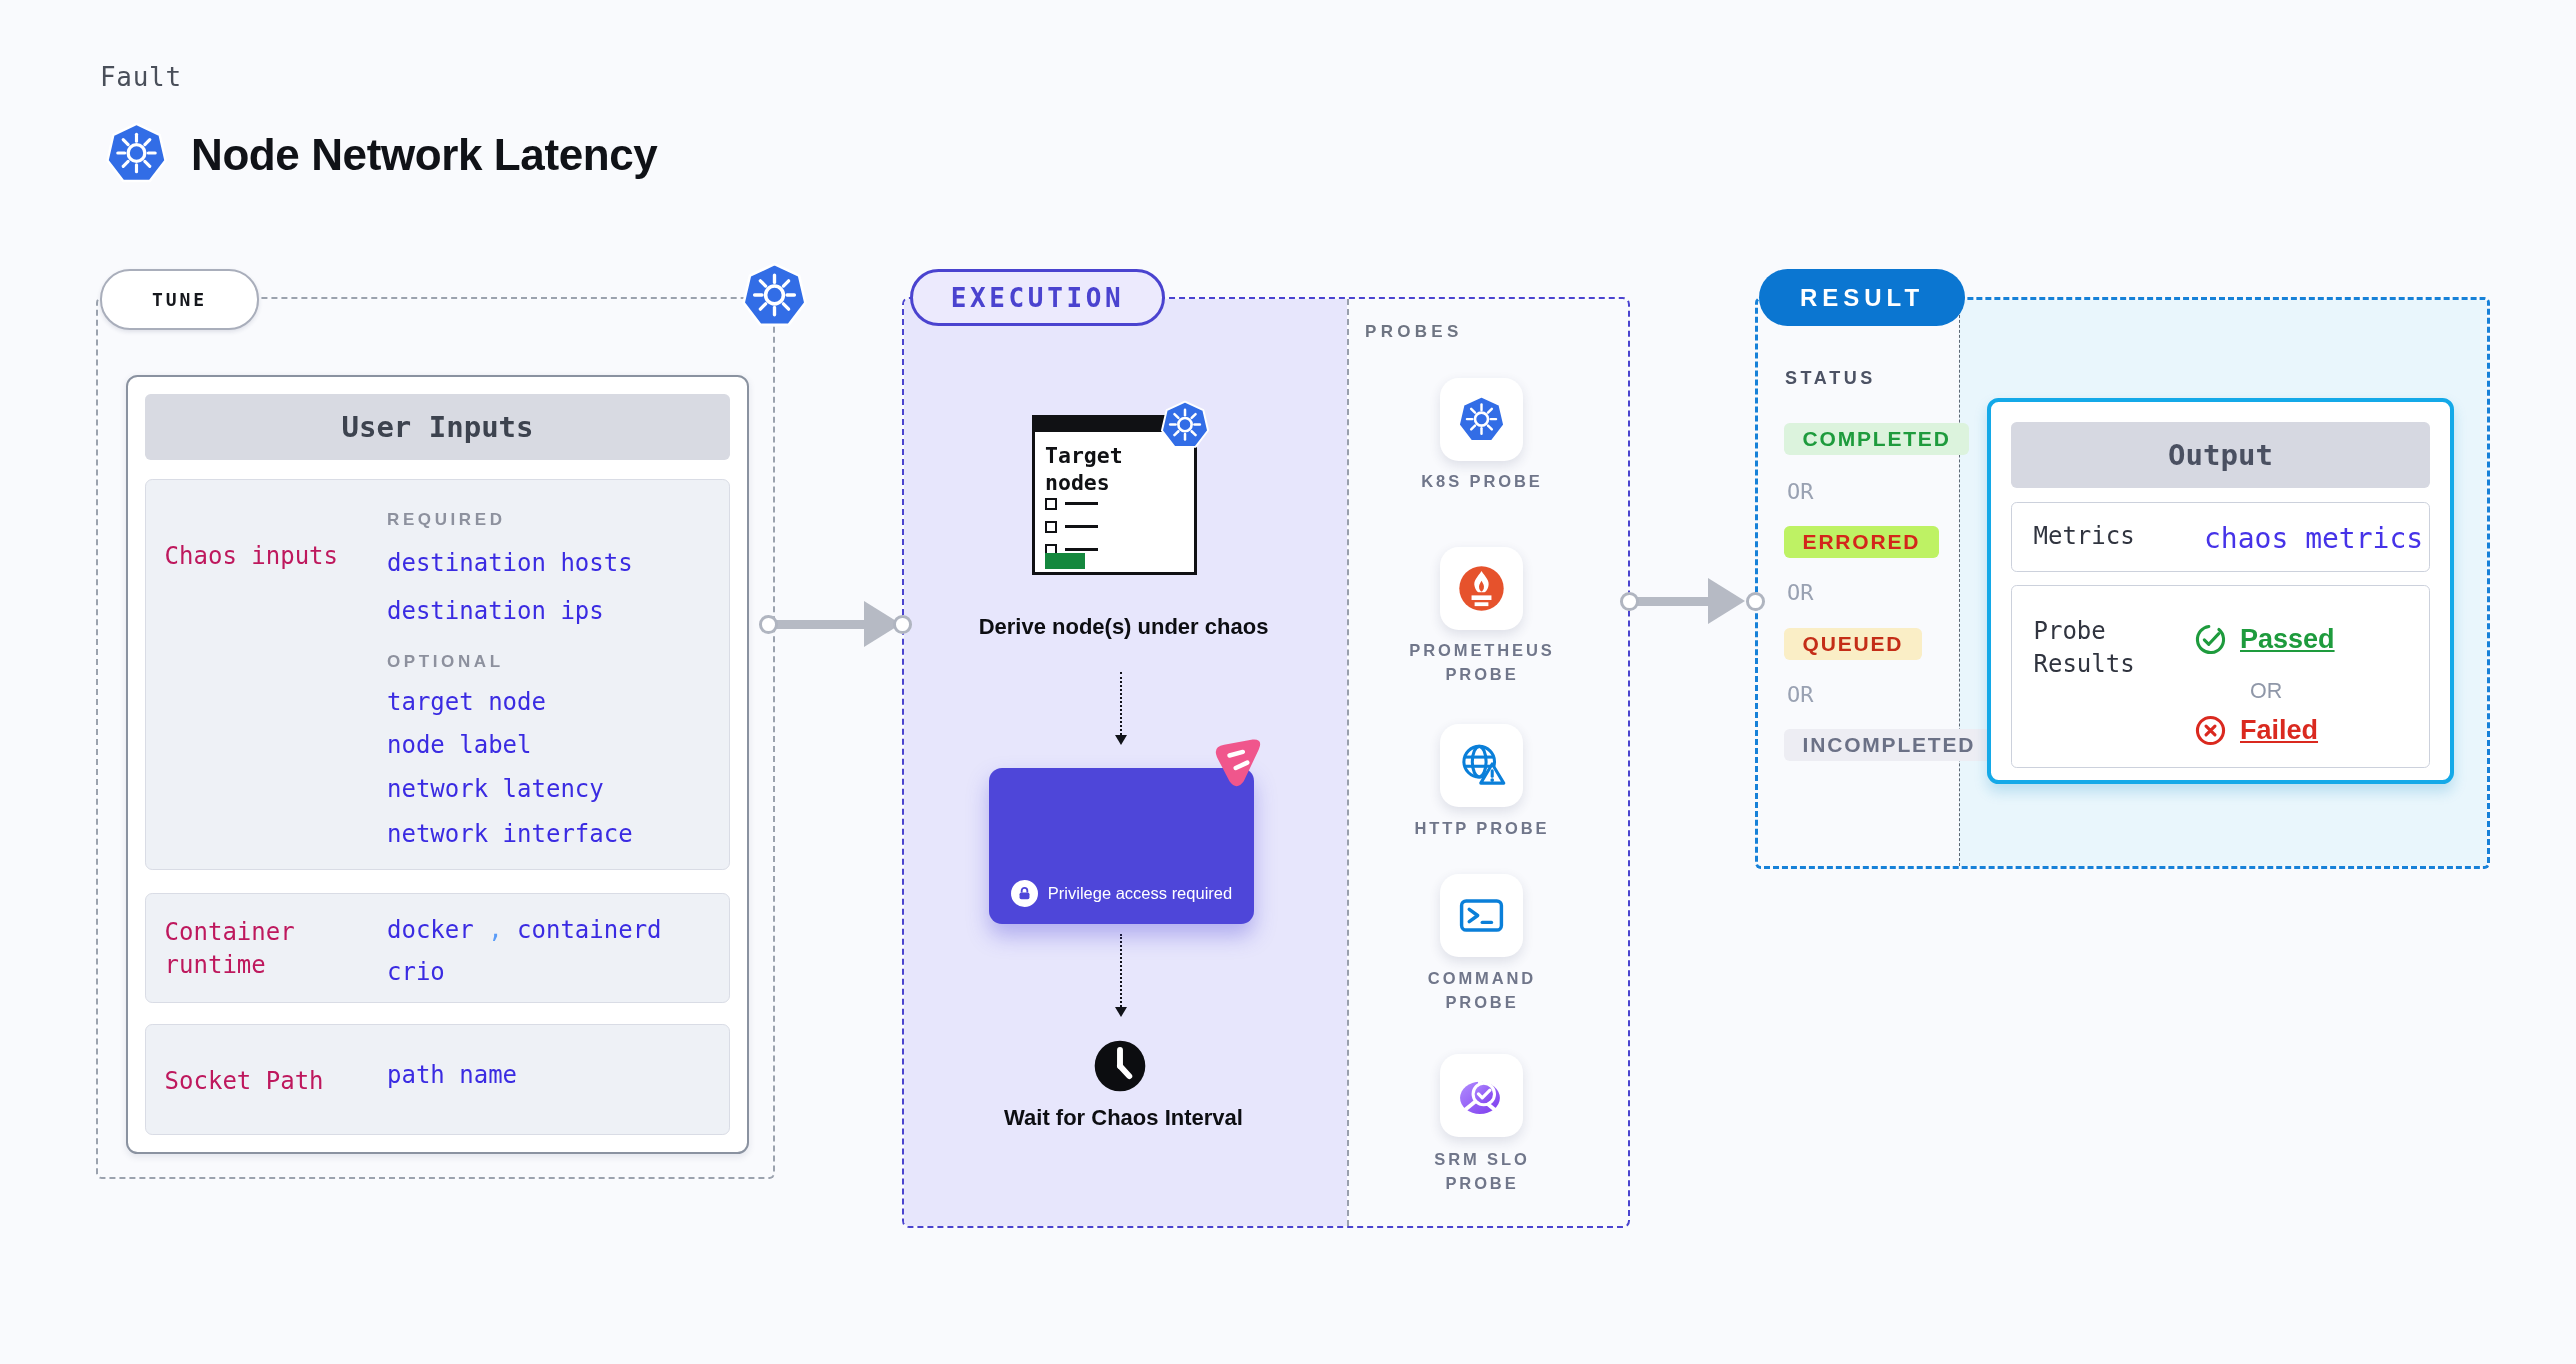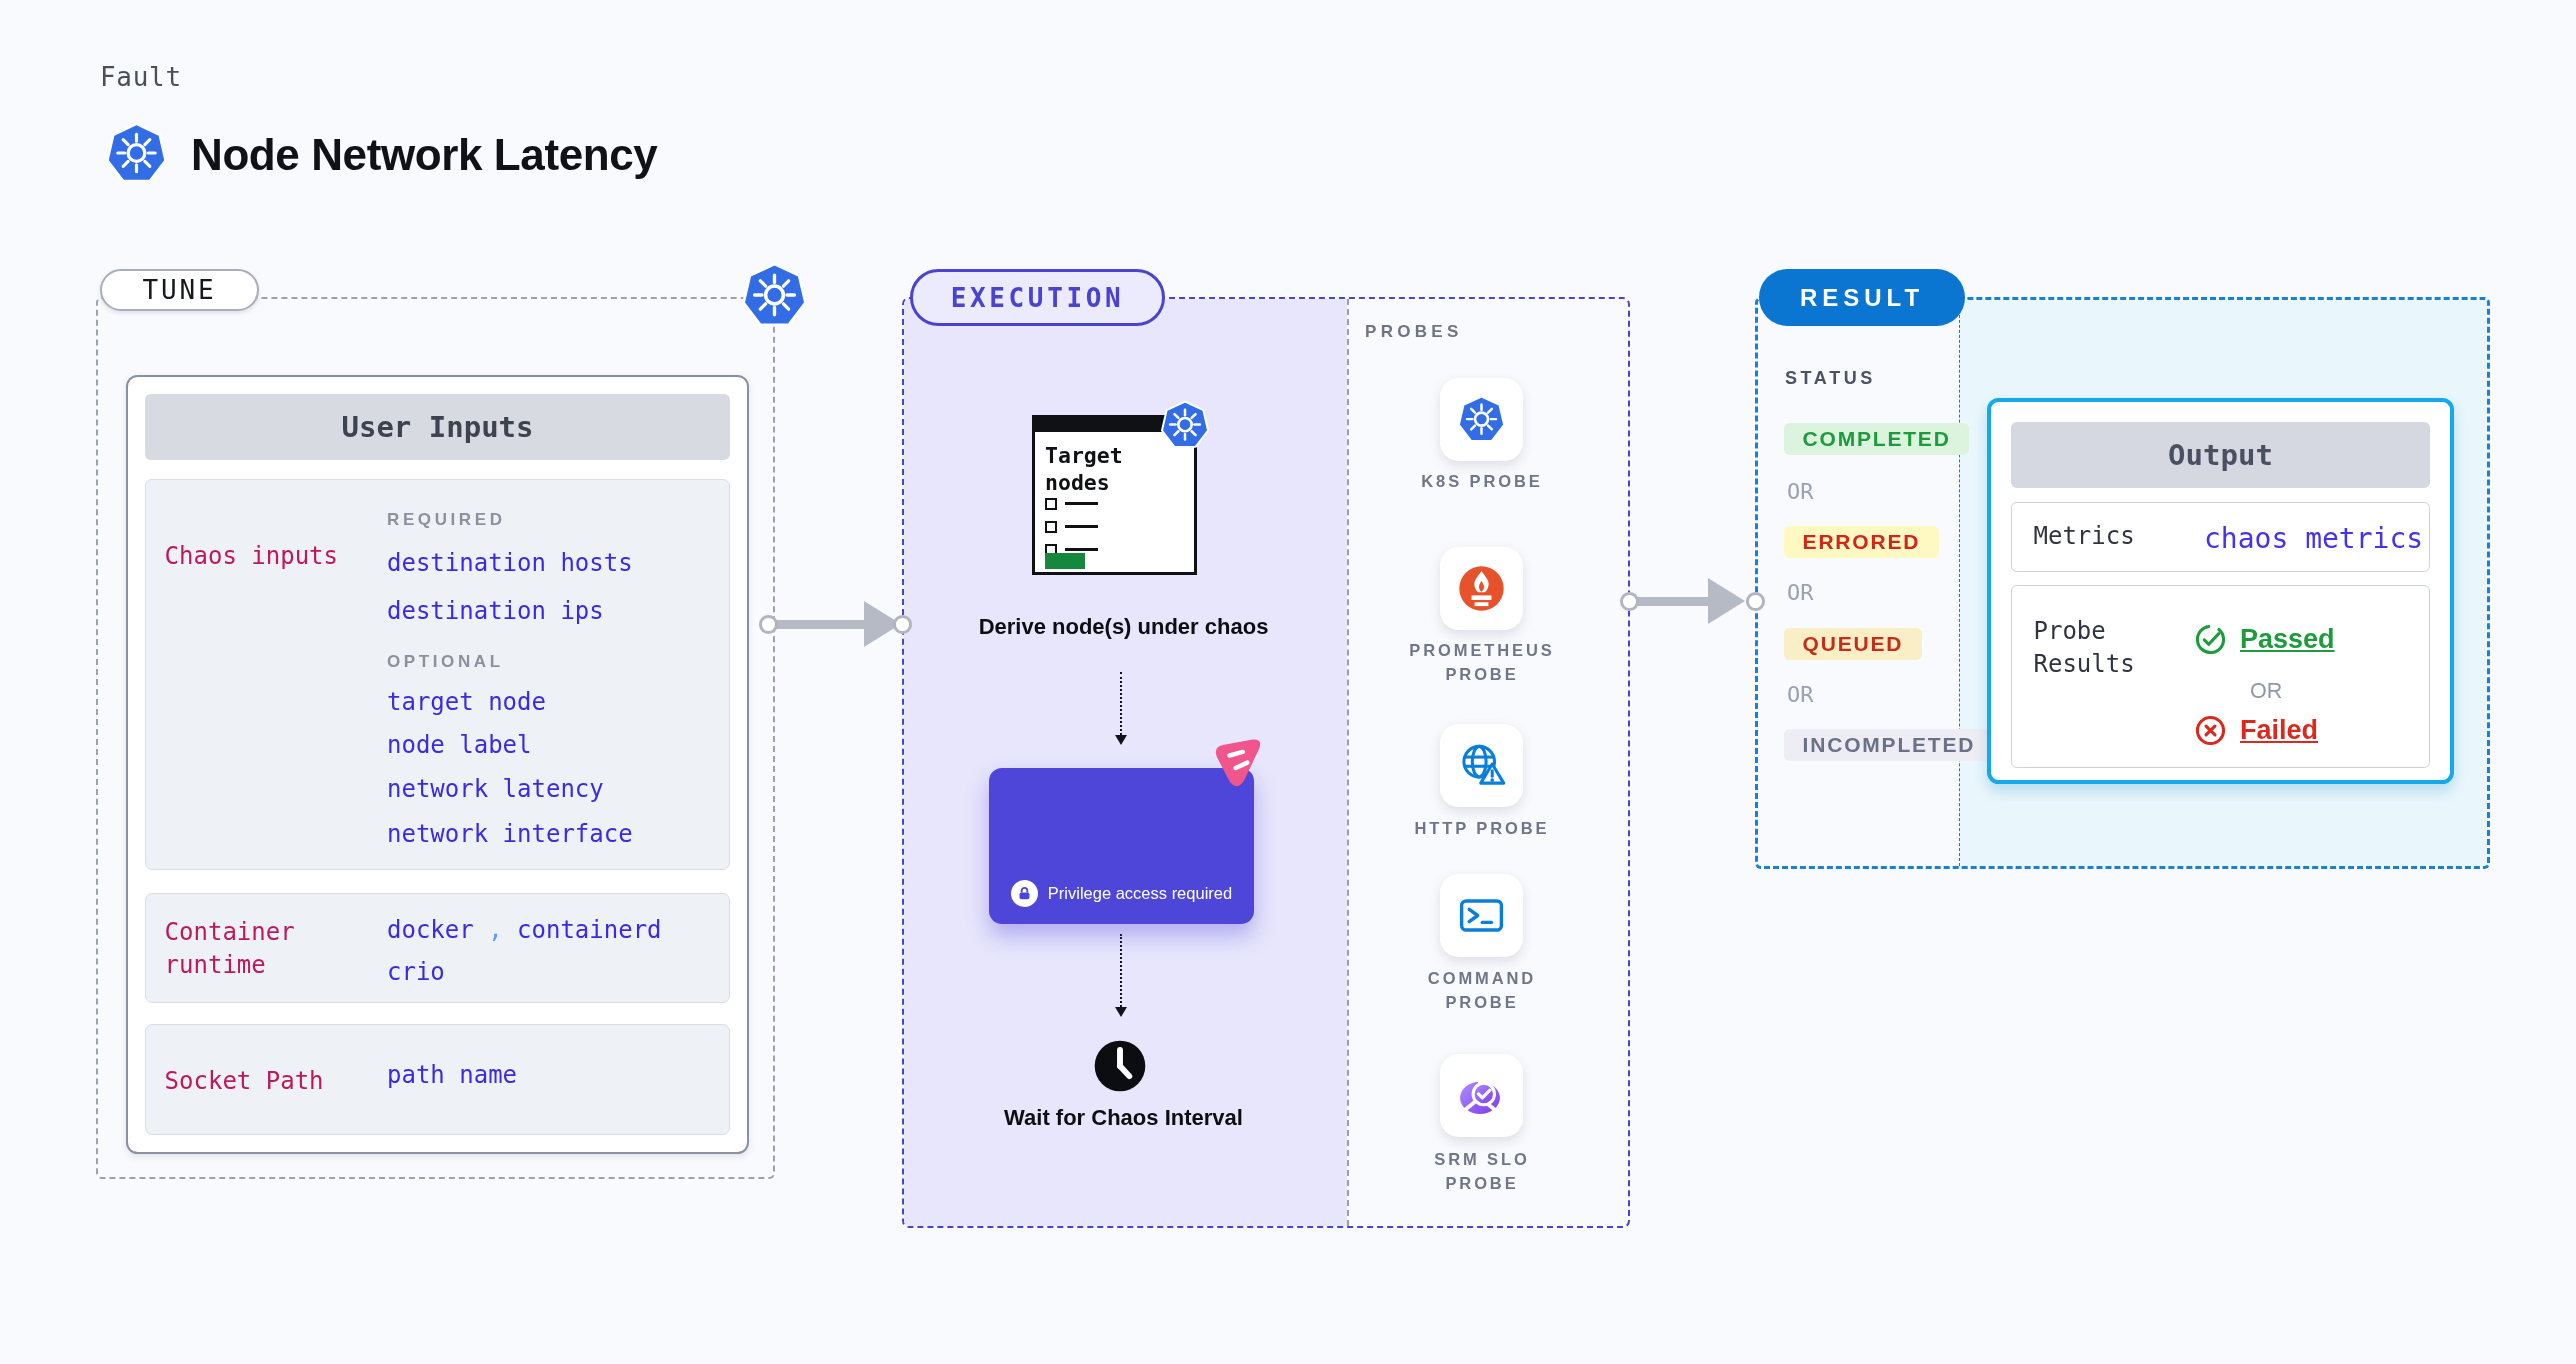--- a/index.html
+++ b/index.html
@@ -8,21 +8,21 @@
   .sans{font-family:"Liberation Sans",sans-serif;}
   .abs{position:absolute;}
 
   
   .kicker{left:100px;top:62px;font-size:26px;color:#4a4f5a;letter-spacing:0.7px;}
   .title-icon{left:105px;top:122px;width:63px;height:63px;}
   .page-title{left:191px;top:130px;font-size:44px;font-weight:bold;color:#101217;letter-spacing:-0.4px;}
 
   
   .badge{display:flex;align-items:center;justify-content:center;box-sizing:border-box;z-index:6;}
-  .tune-badge{left:100px;top:269px;width:159px;height:42px;border-radius:30px;background:#ffffff;border:2.1px solid #a9aebb;color:#16181d;font-size:26px;font-weight:normal;letter-spacing:2.9px;box-shadow:0 2.1px 4.3px rgba(30,40,80,.12);}
+  .tune-badge{left:100px;top:269px;width:159px;height:61px;border-radius:30px;background:#ffffff;border:2.1px solid #a9aebb;color:#16181d;font-size:18px;font-weight:bold;letter-spacing:2.9px;box-shadow:0 2.1px 4.3px rgba(30,40,80,.12);}
   .exec-badge{left:910px;top:269px;width:255px;height:57px;border-radius:30px;background:#eceafd;border:3.6px solid #4a43cf;color:#4a43cf;font-size:26px;font-weight:bold;letter-spacing:3.6px;}
   .result-badge{left:1759px;top:269px;width:206px;height:57px;border-radius:30px;background:#0b76d1;color:#ffffff;font-size:24px;font-weight:bold;letter-spacing:5px;}
 
   
   .tune-box{left:96px;top:297px;width:679px;height:882px;border:2.1px dashed #9ba2ae;border-radius:5.7px;box-sizing:border-box;}
   .tune-k8s{left:741px;top:262px;width:67px;height:67px;z-index:6;}
   .ui-card{left:126px;top:375px;width:623px;height:779px;background:#ffffff;border:2.1px solid #8a92a0;border-radius:11.5px;box-sizing:border-box;box-shadow:0 2.9px 7.2px rgba(30,40,80,.10);z-index:4;}
   .ui-header{left:17px;top:17px;right:17px;height:66px;background:#d8dae2;border-radius:5.7px;display:flex;align-items:center;justify-content:center;font-size:29px;font-weight:bold;color:#3d434f;}
   .ui-row{left:17px;right:17px;background:#eef1f6;border:1.4px solid #d9dce5;border-radius:7.2px;box-sizing:border-box;}
   .row-chaos{top:102px;height:391px;}
@@ -68,21 +68,21 @@
   .probe-card{left:1440px;width:83px;height:83px;background:#ffffff;border-radius:18.6px;box-shadow:0 4.3px 11.5px rgba(30,40,80,.12);display:flex;align-items:center;justify-content:center;}
   .probe-card svg{width:49px;height:49px;}
   .probe-label{left:1403px;width:158px;text-align:center;font-size:16.5px;font-weight:bold;letter-spacing:2.9px;color:#70768a;line-height:23.6px;}
 
   
   .result-box{left:1755px;top:297px;width:735px;height:572px;border:3.6px dashed #1781d8;border-radius:5.7px;box-sizing:border-box;}
   .result-cyan{position:absolute;left:201px;top:0;right:0;bottom:0;background:#e9f6fc;border-left:1.4px dashed #5d6673;border-radius:0 4.3px 4.3px 0;}
   .status-label{left:1785px;top:368px;font-size:18px;font-weight:bold;letter-spacing:3.6px;color:#4c5264;}
   .status-badge{left:1784px;height:31.5px;line-height:31.5px;padding:0 18.6px;border-radius:5.7px;font-size:21px;font-weight:bold;letter-spacing:1.8px;}
   .st-completed{top:423px;background:#dcf3dd;color:#1e9b3d;}
-  .st-errored{top:526px;background:#fef9c3;color:#d3261b;}
+  .st-errored{top:526px;background:#bef264;color:#d3261b;}
   .st-queued{top:628px;background:#faeec6;color:#c42d17;}
   .st-incompleted{top:729px;background:#ededf3;color:#6b7186;}
   .status-or{left:1787px;font-size:22px;color:#99a1b2;font-family:"DejaVu Sans Mono",monospace;}
   .or-1{top:479px;} .or-2{top:580px;} .or-3{top:682px;}
 
   .output-card{left:1987px;top:398px;width:467px;height:386px;background:#ffffff;border:4.3px solid #14a9e8;border-radius:11.5px;box-sizing:border-box;box-shadow:0 7.2px 13px rgba(20,140,200,.22);z-index:3;}
   .output-header{position:absolute;left:20px;top:20px;right:20px;height:66px;background:#d6d8e1;border-radius:5.7px;display:flex;align-items:center;justify-content:center;font-size:29px;font-weight:bold;color:#4a5061;}
   .out-row{position:absolute;left:20px;right:20px;background:#ffffff;border:1.4px solid #ccd1dc;border-radius:5.7px;box-sizing:border-box;}
   .out-metrics{top:100px;height:70px;}
   .out-probe{top:183px;height:183px;}

